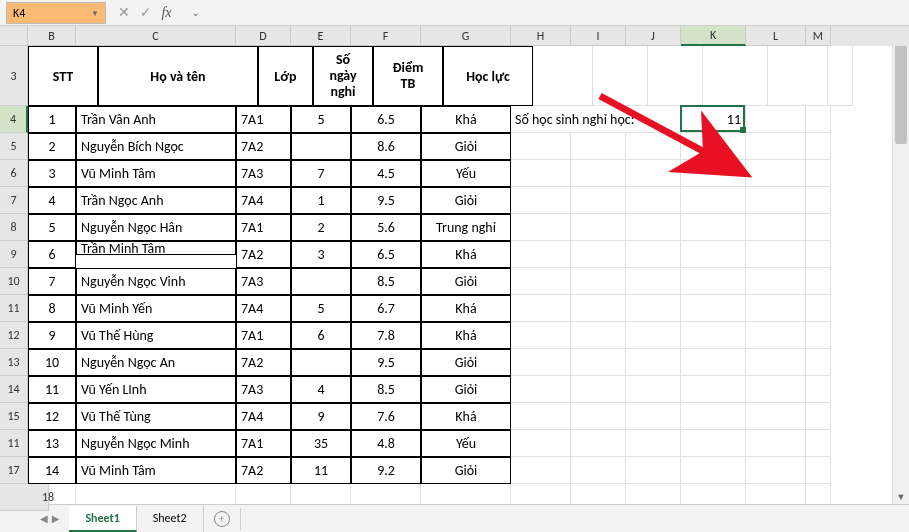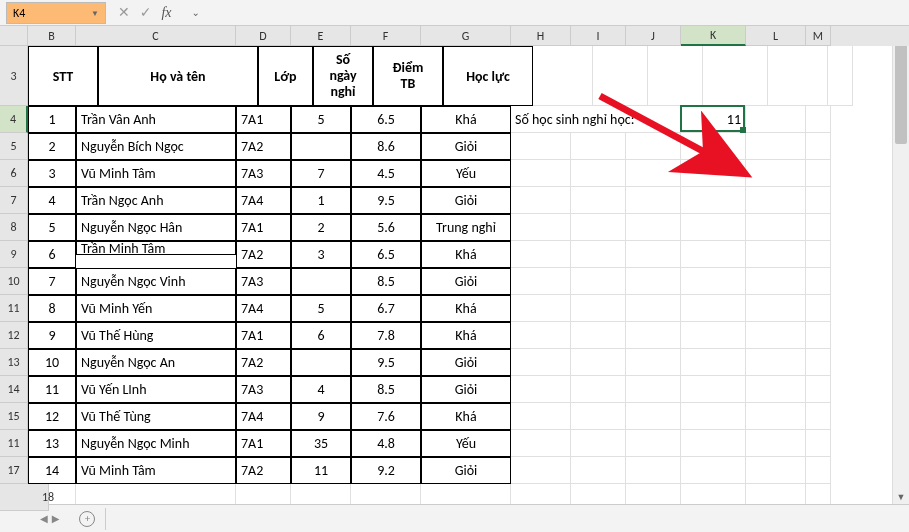--- a/index.html
+++ b/index.html
@@ -353,16 +353,20 @@
   <div class="arr up">▲</div>
   <div class="thumb"></div>
   <div class="arr dn">▼</div>
 </div>
 
 <div class="sheet-tabs">
   <div class="nav">
       <span>◀</span>
       <span>▶</span>
     </div>
+  <div id="tabs" style="display:flex">
+      <div class="tab active">Sheet1</div>
+      <div class="tab">Sheet2</div>
+    </div>
   <div class="tab add">
     <div class="add-circle">+</div>
   </div>
 </div>
 
 </body></html>

